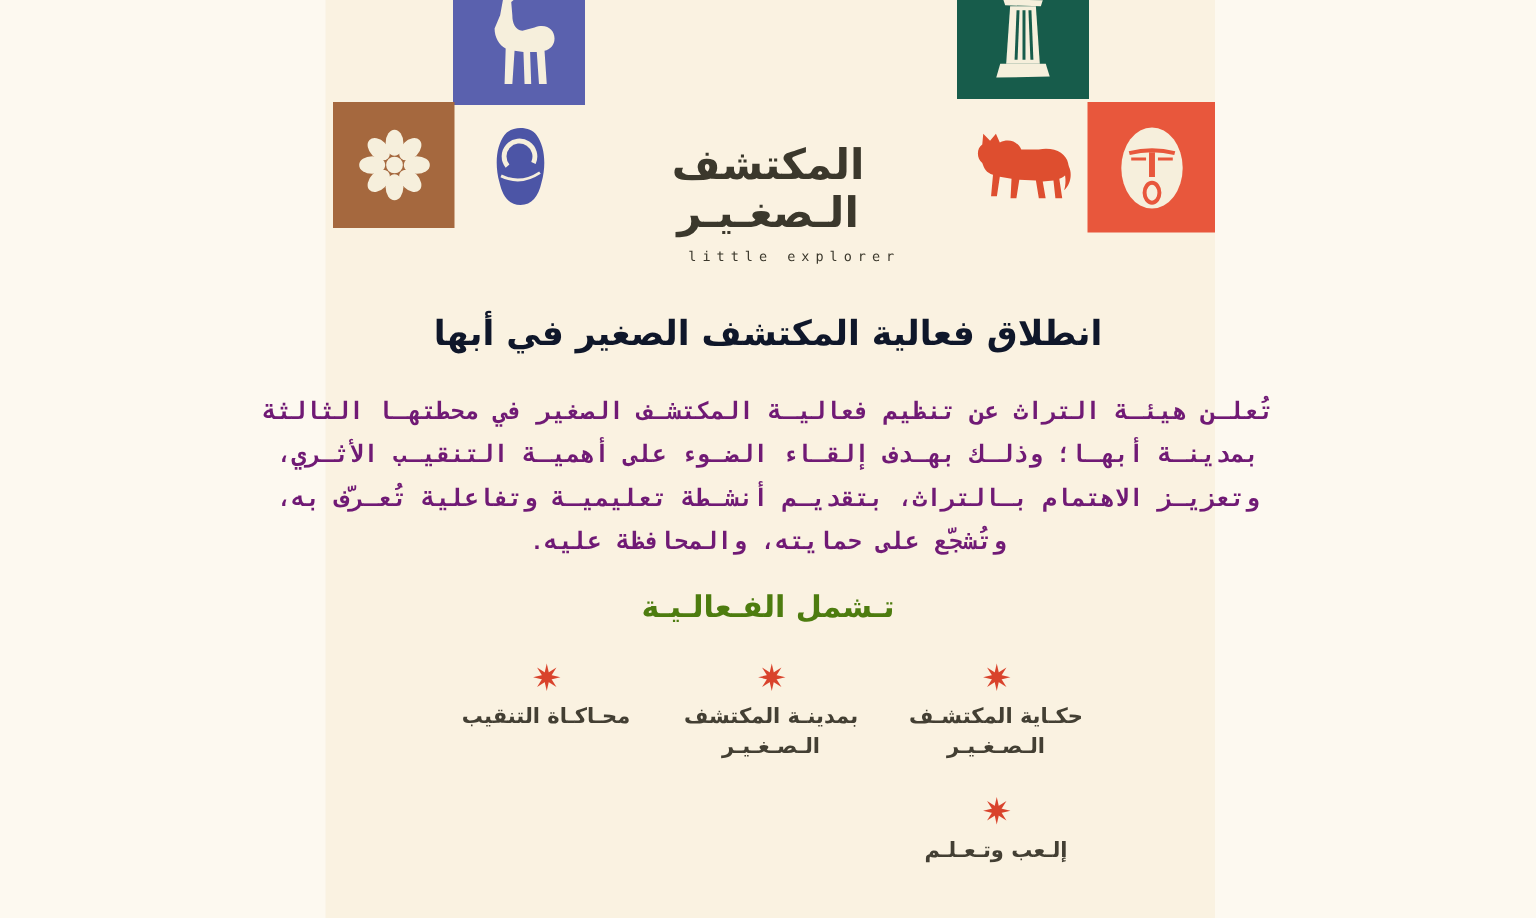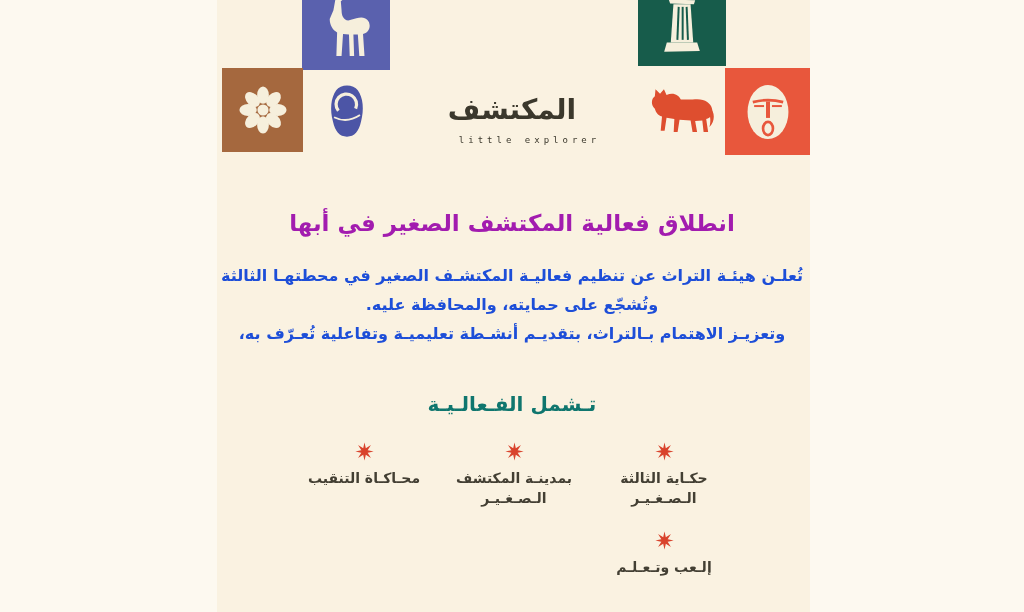--- a/index.html
+++ b/index.html
@@ -101,44 +101,46 @@
         <path d="M50 39 L50 64" stroke-width="6"></path>
         <path d="M29 46 L44 46" stroke-width="3"></path>
         <path d="M56 46 L71 46" stroke-width="3"></path>
         <ellipse cx="50" cy="80" rx="7.5" ry="10"></ellipse>
       </g>
     </svg>
   </div>
 
   <div class="logo" style="color: rgb(59, 56, 44);">
     <div class="logo-line">المكتشف</div>
+    <div class="logo-line">الـصغـيـر</div>
     <div class="logo-sub">little explorer</div>
   </div>
 
-  <div class="headline" style="color: #a21caf;">انطلاق فعالية المكتشف الصغير  في أبها</div>
+  <div class="headline" style="color: #0f172a;">انطلاق فعالية المكتشف الصغير  في أبها</div>
 
-  <div class="intro" style="color: #1d4ed8;">
+  <div class="intro" style="color: #701a75; font-family: Liberation Mono, monospace;">
     <div>تُعلـن هيئـة التراث عن تنظيم فعاليـة المكتشـف الصغير في محطتهـا الثالثة</div>
+    <div>بمدينـة أبهـا؛ وذلـك بهـدف إلقـاء الضـوء على أهميـة التنقيـب الأثـري،</div>
+    <div>وتعزيـز الاهتمام بـالتراث، بتقديـم أنشـطة تعليميـة وتفاعلية تُعـرّف به،</div>
     <div>وتُشجّع على حمايته، والمحافظة عليه.</div>
-    <div>وتعزيـز الاهتمام بـالتراث، بتقديـم أنشـطة تعليميـة وتفاعلية تُعـرّف به،</div>
   </div>
 
-  <div class="section-title" style="color: #0f766e;">تـشمل الفـعالـيـة</div>
+  <div class="section-title" style="color: #4d7c0f;">تـشمل الفـعالـيـة</div>
 
   <div class="grid" style="color: rgb(67, 63, 51);">
     <div class="grid-row">
       <div class="activity">
         <svg class="star-icon" viewBox="0 0 100 100" style="fill: rgb(217, 67, 44);">
           <path d="M50 2 L61 50 L50 98 L39 50 Z"></path>
             <path d="M50 2 L61 50 L50 98 L39 50 Z" transform="rotate(45 50 50)"></path>
             <path d="M50 2 L61 50 L50 98 L39 50 Z" transform="rotate(90 50 50)"></path>
             <path d="M50 2 L61 50 L50 98 L39 50 Z" transform="rotate(135 50 50)"></path>
         </svg>
         <div class="activity-label">
-          <div>حكـاية الثالثة</div>
+          <div>حكـاية المكتشـف</div>
           <div>الـصـغـيـر</div>
         </div>
       </div>
       <div class="activity">
         <svg class="star-icon" viewBox="0 0 100 100" style="fill: rgb(217, 67, 44);">
           <path d="M50 2 L61 50 L50 98 L39 50 Z"></path>
             <path d="M50 2 L61 50 L50 98 L39 50 Z" transform="rotate(45 50 50)"></path>
             <path d="M50 2 L61 50 L50 98 L39 50 Z" transform="rotate(90 50 50)"></path>
             <path d="M50 2 L61 50 L50 98 L39 50 Z" transform="rotate(135 50 50)"></path>
         </svg>

